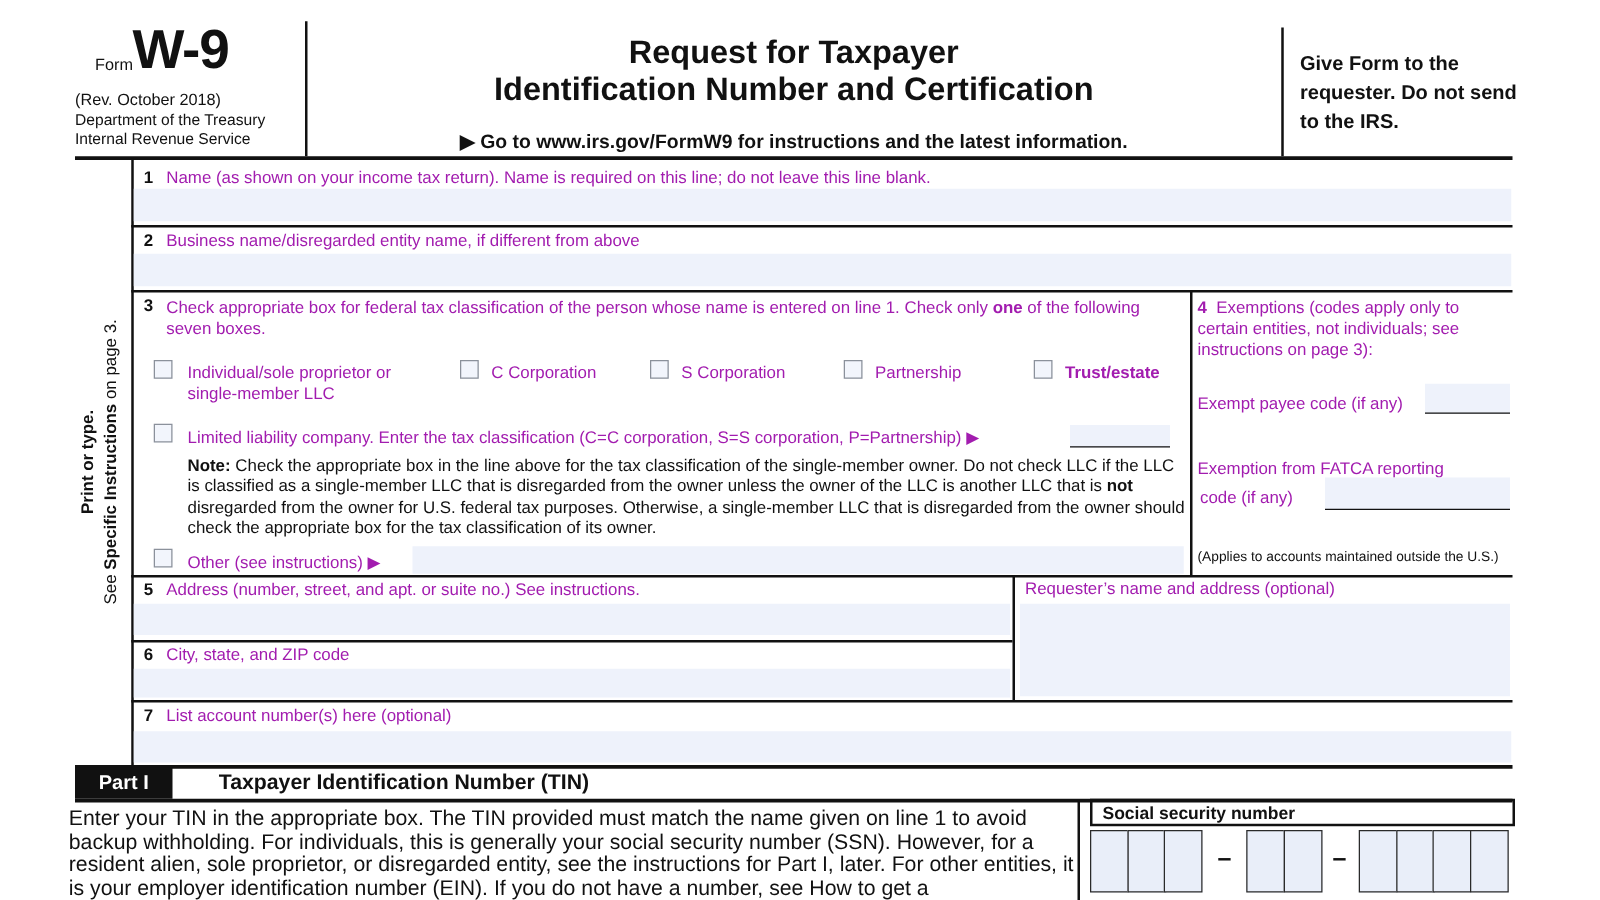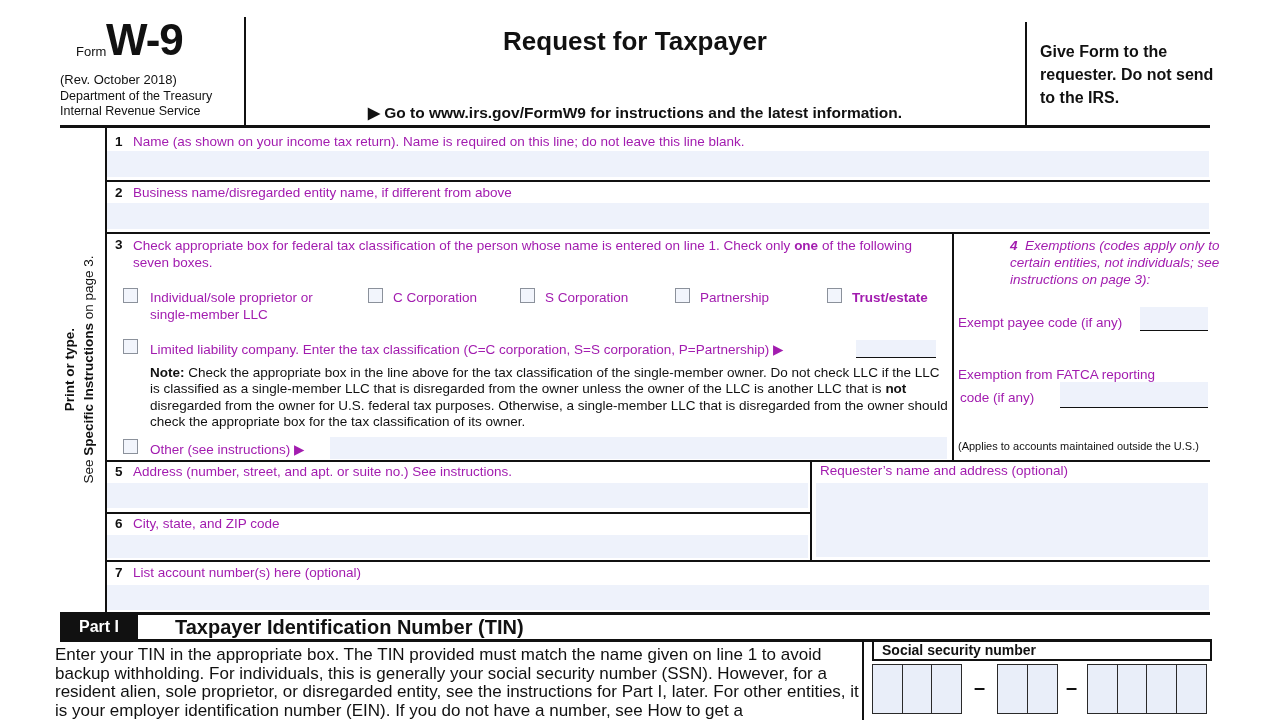--- a/index.html
+++ b/index.html
@@ -33,21 +33,21 @@
     text-align:center; font-size:13.5px; line-height:19px;
   }
   
   .note { font-size:13.5px; line-height:16.4px; }
   
   .badge {
     position:absolute; left:60px; top:614px; width:78px; height:25px;
     background:#111; color:#fff; font-weight:bold; font-size:16px;
     display:flex; align-items:center; justify-content:center;
   }
-  .p1head { font-weight:bold; font-size:20px; }
+  .p1head { font-weight:bold; font-size:17px; }
   .p1body { font-size:17px; line-height:18.6px; }
   .ssnbox { position:absolute; left:872px; top:639px; width:340px; height:22px; border:2px solid #111;
             display:flex; align-items:center; padding-left:8px; font-weight:bold; font-size:14px; }
   .cellgrp { position:absolute; top:664px; display:flex; }
   .cell { width:31px; height:50px; background:#e9eef9; border:1.5px solid #2a2a2a; margin-left:-1.5px; }
   .cell:first-child { margin-left:0; }
   .dash { position:absolute; top:676px; font-weight:bold; font-size:20px; }
 </style>
 </head>
 <body>
@@ -57,20 +57,21 @@
   <div class="abs" style="left:76px; top:44px; font-size:13px;">Form</div>
   <div class="abs w9" style="left:106px; top:18px;">W-9</div>
   <div class="abs" style="left:60px; top:72px; font-size:13px;">(Rev. October 2018)</div>
   <div class="abs" style="left:60px; top:90px; font-size:12.5px; line-height:13.5px;">Department of the Treasury</div>
   <div class="abs" style="left:60px; top:104px; font-size:12.5px;">Internal Revenue Service</div>
 
   <div class="vline" style="left:244px; top:17px; height:108px;"></div>
   <div class="vline" style="left:1025px; top:22px; height:103px;"></div>
 
   <div class="abs title" style="top:27px;">Request for Taxpayer</div>
+  <div class="abs title" style="top:57px;">Identification Number and Certification</div>
   <div class="abs goto" style="top:104px;"><span>▶ Go to </span><span class="i">www.irs.gov/FormW9</span><span> for instructions and the latest information.</span></div>
 
   <div class="abs b" style="left:1040px; top:40px; width:178px; font-size:16px; line-height:23px;">Give Form to the requester. Do not send to the IRS.</div>
 
   <div class="hline" style="left:60px; top:125px; width:1150px; height:3px;"></div>
 
   <div id="sidebar">
     <div class="b">Print or type.</div>
     <div><span>See </span><span class="b">Specific Instructions</span><span> on page 3.</span></div>
   </div>
@@ -109,21 +110,21 @@
   <div class="cb" style="left:123px; top:339px;"></div>
   <div class="abs lab" style="left:150px; top:341px;">Limited liability company. Enter the tax classification (C=C corporation, S=S corporation, P=Partnership) ▶</div>
   <div class="blank" style="left:856px; top:340px; width:80px; height:18px;"></div>
 
   <div class="abs note" style="left:150px; top:365px; width:800px;"><span class="b">Note:</span><span> Check the appropriate box in the line above for the tax classification of the single-member owner.  Do not check LLC if the LLC is classified as a single-member LLC that is disregarded from the owner unless the owner of the LLC is another LLC that is </span><span class="b">not</span><span> disregarded from the owner for U.S. federal tax purposes. Otherwise, a single-member LLC that is disregarded from the owner should check the appropriate box for the tax classification of its owner.</span></div>
 
   <div class="cb" style="left:123px; top:439px;"></div>
   <div class="abs lab" style="left:150px; top:441px;">Other (see instructions) ▶</div>
   <div class="fill" style="left:330px; top:437px; width:617px; height:22px;"></div>
 
-  <div class="abs lab" style="left:1010px; top:237px; width:246px; line-height:17px;font-style:italic;"><span class="num">4</span><span>&nbsp;&nbsp;</span><span>Exemptions (codes apply only to certain entities, not individuals; see instructions on page 3):</span></div>
+  <div class="abs lab" style="left:958px; top:237px; width:246px; line-height:17px;"><span class="num">4</span><span>&nbsp;&nbsp;</span><span>Exemptions (codes apply only to certain entities, not individuals; see instructions on page 3):</span></div>
   <div class="abs lab" style="left:958px; top:315px;">Exempt payee code (if any)</div>
   <div class="blank" style="left:1140px; top:307px; width:68px; height:24px;"></div>
   <div class="abs lab" style="left:958px; top:367px;">Exemption from FATCA reporting</div>
   <div class="abs lab" style="left:960px; top:390px;">code (if any)</div>
   <div class="blank" style="left:1060px; top:382px; width:148px; height:26px;"></div>
   <div class="abs i" style="left:958px; top:440px; font-size:11px;">(Applies to accounts maintained outside the U.S.)</div>
 
   <span class="abs num" style="left:115px; top:464px;">5</span>
   <span class="abs lab" style="left:133px; top:464px;">Address (number, street, and apt. or suite no.) See instructions.</span>
   <div class="fill" style="left:107px; top:483px; width:701px; height:25px;"></div>

